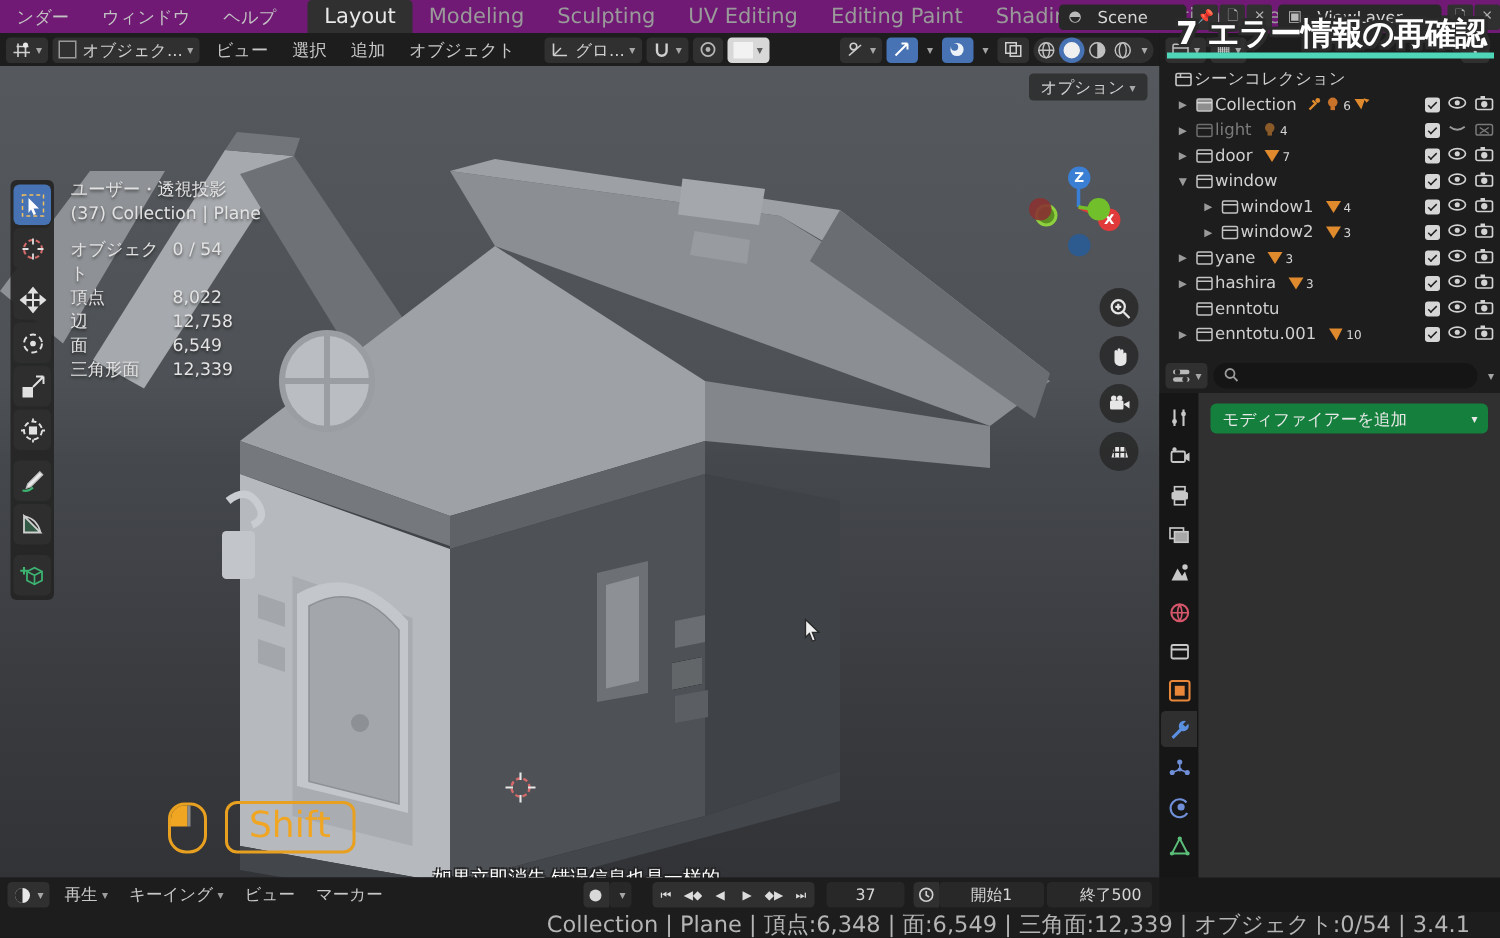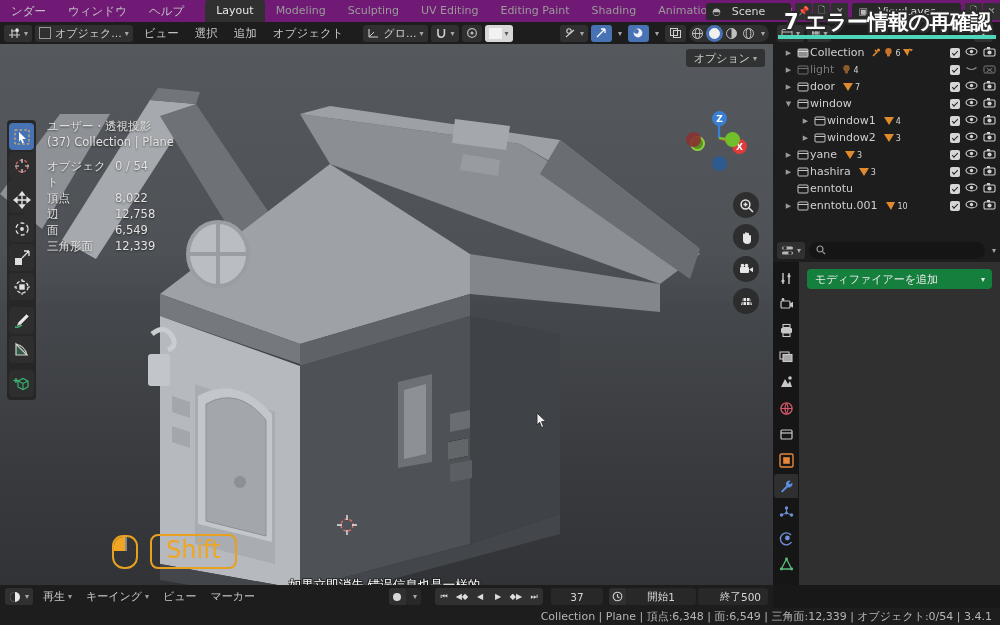--- a/index.html
+++ b/index.html
@@ -5,21 +5,21 @@
   * { margin:0; padding:0; box-sizing:border-box; }
   html,body { width:1000px; height:625px; overflow:hidden; background:#1d1d1d; }
   body { font-family:"DejaVu Sans","Liberation Sans",sans-serif; font-size:11px; color:#d2d2d2; -webkit-font-smoothing:antialiased; }
 
   #app { position:relative; width:1000px; height:625px; background:#181818; }
 
   
   .topbar { position:absolute; left:0; top:0; width:1000px; height:22px; background:#701a75; display:flex; align-items:center; }
   .topbar .mi { padding:0 11px; height:22px; line-height:22px; color:#c2c2c2; font-size:11.5px; white-space:nowrap; }
   .wsgap { width:10px; }
-  .wstab { height:22px; line-height:22px; padding:0 11px; color:#9a9a9a; font-size:11px; white-space:nowrap; }
+  .wstab { height:22px; line-height:22px; padding:0 11px; color:#9a9a9a; font-size:14px; white-space:nowrap; }
   .wstab.active { background:#303030; color:#e8e8e8; border-radius:3px 3px 0 0; }
   .topright { position:absolute; right:0; top:0; height:22px; display:flex; align-items:center; }
   .scene-field { display:flex; align-items:center; height:17px; background:#282828; border-radius:3px; margin-right:3px; }
   .scene-ico { width:22px; text-align:center; color:#b9b9b9; font-size:10px; }
   .scene-name { padding:0 26px 0 4px; color:#d6d6d6; font-size:11px; }
   .minib { width:17px; height:17px; background:#303030; border-radius:2px; margin-left:1px; display:flex; align-items:center; justify-content:center; color:#b0b0b0; font-size:9px; }
 
   
   .vpheader { position:absolute; left:0; top:22px; width:773px; height:22px; background:#1d1d1d; display:flex; align-items:center; padding:0 4px; }
   .hbtn { display:flex; align-items:center; height:17px; padding:0 4px; background:#303030; border-radius:3px; margin-right:3px; color:#cfcfcf; font-size:11px; }
@@ -119,21 +119,21 @@
   .tlmenu { padding:0 7px; font-size:11px; color:#c8c8c8; display:flex; align-items:center; }
   .recbtn { width:17px; height:17px; background:#303030; border-radius:3px 0 0 3px; display:flex; align-items:center; justify-content:center; }
   .recdot { width:8px; height:8px; border-radius:50%; background:#d8d8d8; }
   .playctl { display:flex; align-items:center; background:#303030; border-radius:3px; height:17px; margin-left:6px; }
   .pb { width:18px; height:17px; display:flex; align-items:center; justify-content:center; color:#ddd; font-size:8px; }
   .frm { height:17px; background:#282828; border-radius:3px; display:flex; align-items:center; justify-content:center; font-size:10.5px; color:#d6d6d6; }
 
   
   .statusbar { position:absolute; left:0; top:608px; width:1000px; height:17px; background:#1d1d1d; display:flex; align-items:center; }
   .statusleft { flex:1; padding-left:8px; color:#9f9f9f; font-size:10.5px; }
-  .statusright { padding-right:8px; color:#b5b5b5; font-size:11px; white-space:nowrap; }
+  .statusright { padding-right:20px; color:#b5b5b5; font-size:15px; white-space:nowrap; }
 </style>
 </head>
 <body>
 
 <div id="app">
 
   <div class="topbar">
     <div class="mi">ンダー</div>
     <div class="mi">ウィンドウ</div>
     <div class="mi">ヘルプ</div>
@@ -490,20 +490,29 @@
           <span class="caret">▾</span>
       </div>
       <div style="flex:1"></div>
       <div class="hbtn">
         <svg width="11" height="11" viewBox="0 0 11 11">
             <path d="M1 1h9L6.5 5v5l-2-1.2V5z" fill="#bdbdbd"></path>
           </svg>
       </div>
     </div>
 
+    <div class="olrow" style="padding-left:8px">
+      <span class="colicon">
+        <svg width="12" height="11" viewBox="0 0 12 11">
+            <rect x="1" y="2" width="10" height="8" rx="1" fill="none" stroke="#c4c4c4" stroke-width="1.1"></rect>
+            <path d="M1 4.5h10M4 2v2.5" stroke="#c4c4c4" stroke-width="1"></path>
+          </svg>
+      </span>
+      <span class="olname">シーンコレクション</span>
+    </div>
 
     <div class="olrow" style="padding-left:9px">
       <span class="disc">▶</span>
       <span class="colicon">
           <svg width="12" height="11" viewBox="0 0 12 11">
             <rect x="1" y="2" width="10" height="8" rx="1" fill="#8e8e8e" stroke="#c4c4c4" stroke-width="1"></rect>
             <path d="M1 4.5h10" stroke="#d8d8d8" stroke-width="1"></path>
           </svg>
         </span>
       <span class="olname">Collection</span>

